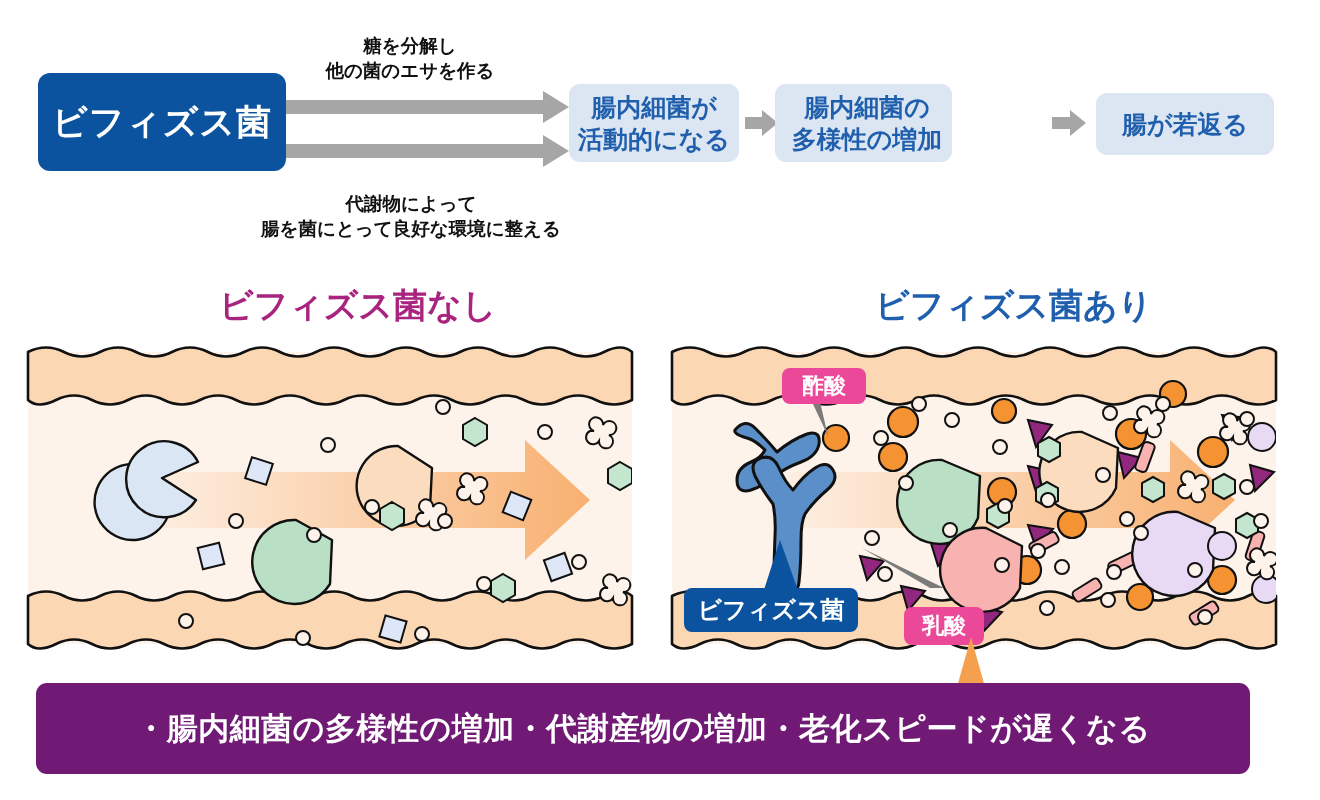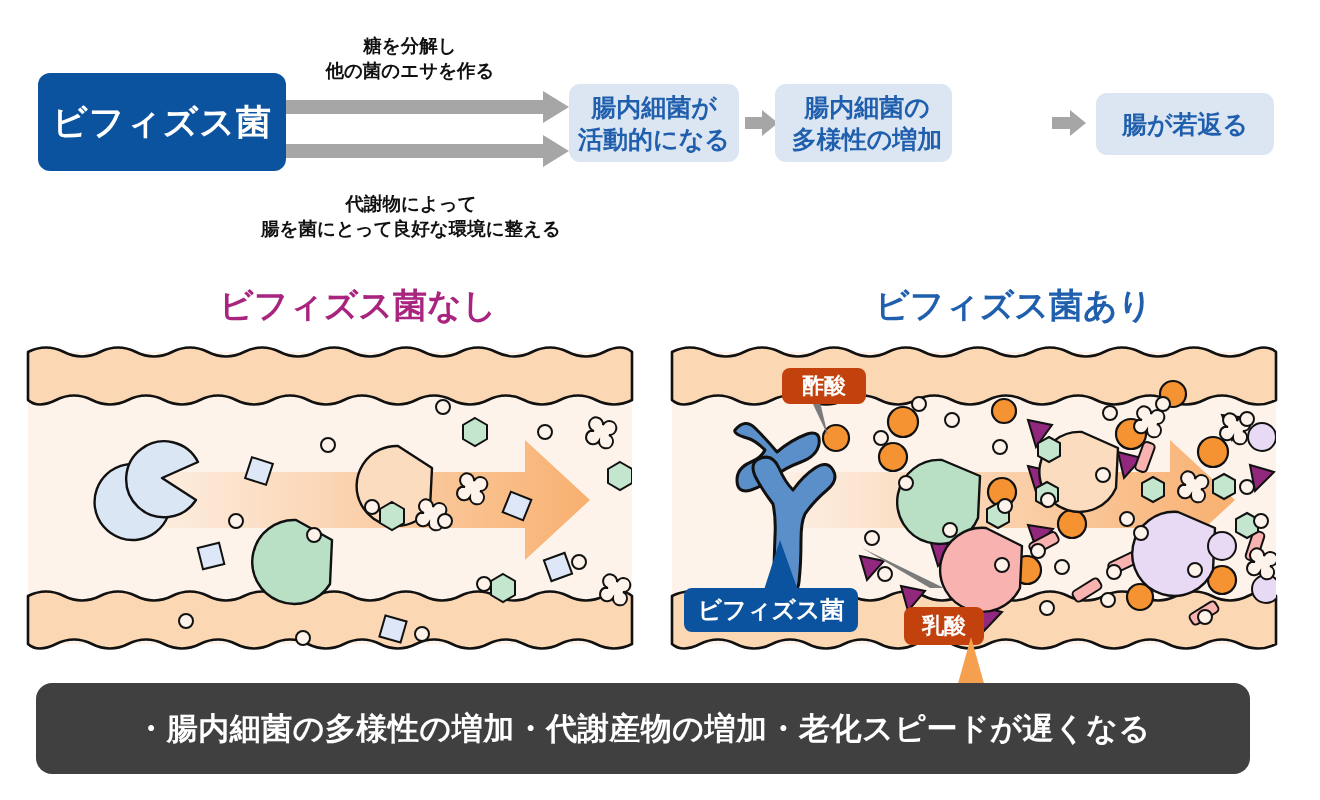--- a/index.html
+++ b/index.html
@@ -38,36 +38,36 @@
   }
 
   
   .sec-h{position:absolute;font-size:34px;font-weight:700;white-space:nowrap;margin-left:23px;}
   #secL{left:196px;top:283px;color:#a8247f;}
   #secR{left:852px;top:283px;color:#1f5fad;}
 
   
   .banner{
     position:absolute;left:36px;top:683px;width:1214px;height:91px;
-    background:#404040;border-radius:16px;
+    background:#701a75;border-radius:11px;
     display:flex;align-items:center;justify-content:center;
     color:#ffffff;font-size:31px;font-weight:700;letter-spacing:.5px;
   }
   .banner-tail{
     position:absolute;left:957px;top:637px;width:0;height:0;
     border-left:14px solid transparent;border-right:14px solid transparent;
     border-bottom:50px solid #f5a04f;
   }
 
   
   .pill{
     position:absolute;border-radius:8px;color:#fff;font-weight:700;
     display:flex;align-items:center;justify-content:center;white-space:nowrap;
   }
-  .pill.gray{background:#c2410c;}
+  .pill.gray{background:#ec4899;}
   .pill.blue{background:#0b539e;}
   #pill-acetic{left:782px;top:368px;width:84px;height:36px;font-size:22px;}
   #pill-lactic{left:904px;top:588px;width:80px;height:38px;font-size:22px;margin-top:19px;}
   #pill-bifido{left:684px;top:588px;width:174px;height:44px;font-size:24px;}
 
   svg{display:block;}
   .svg-abs{position:absolute;left:0;top:0;}
 </style>
 </head>
 <body>

